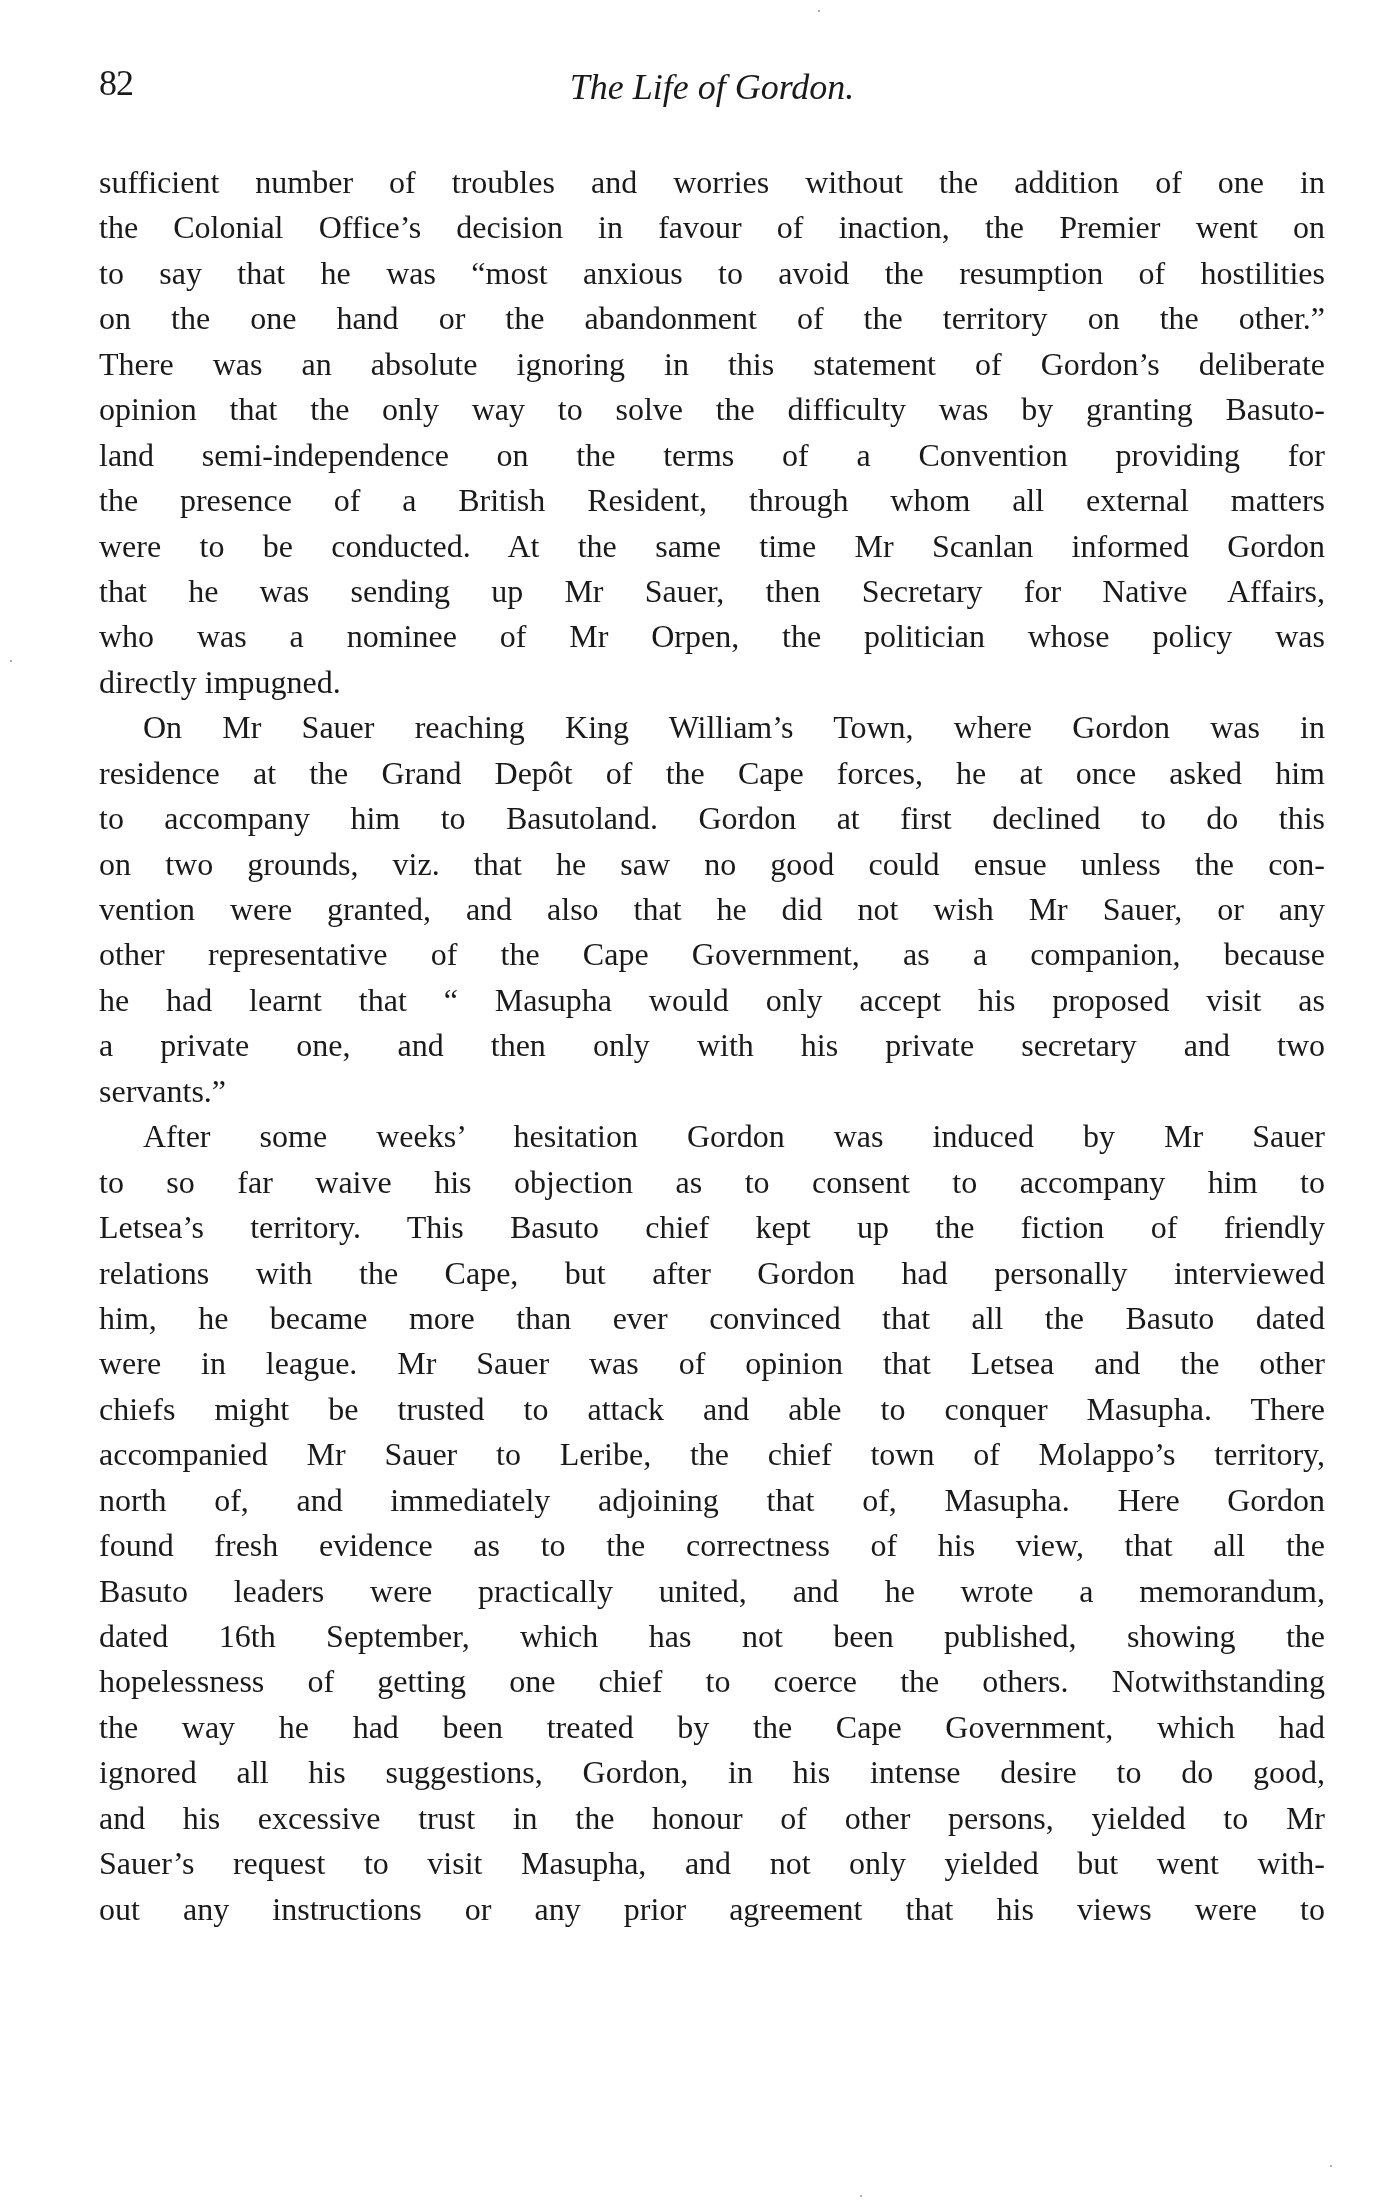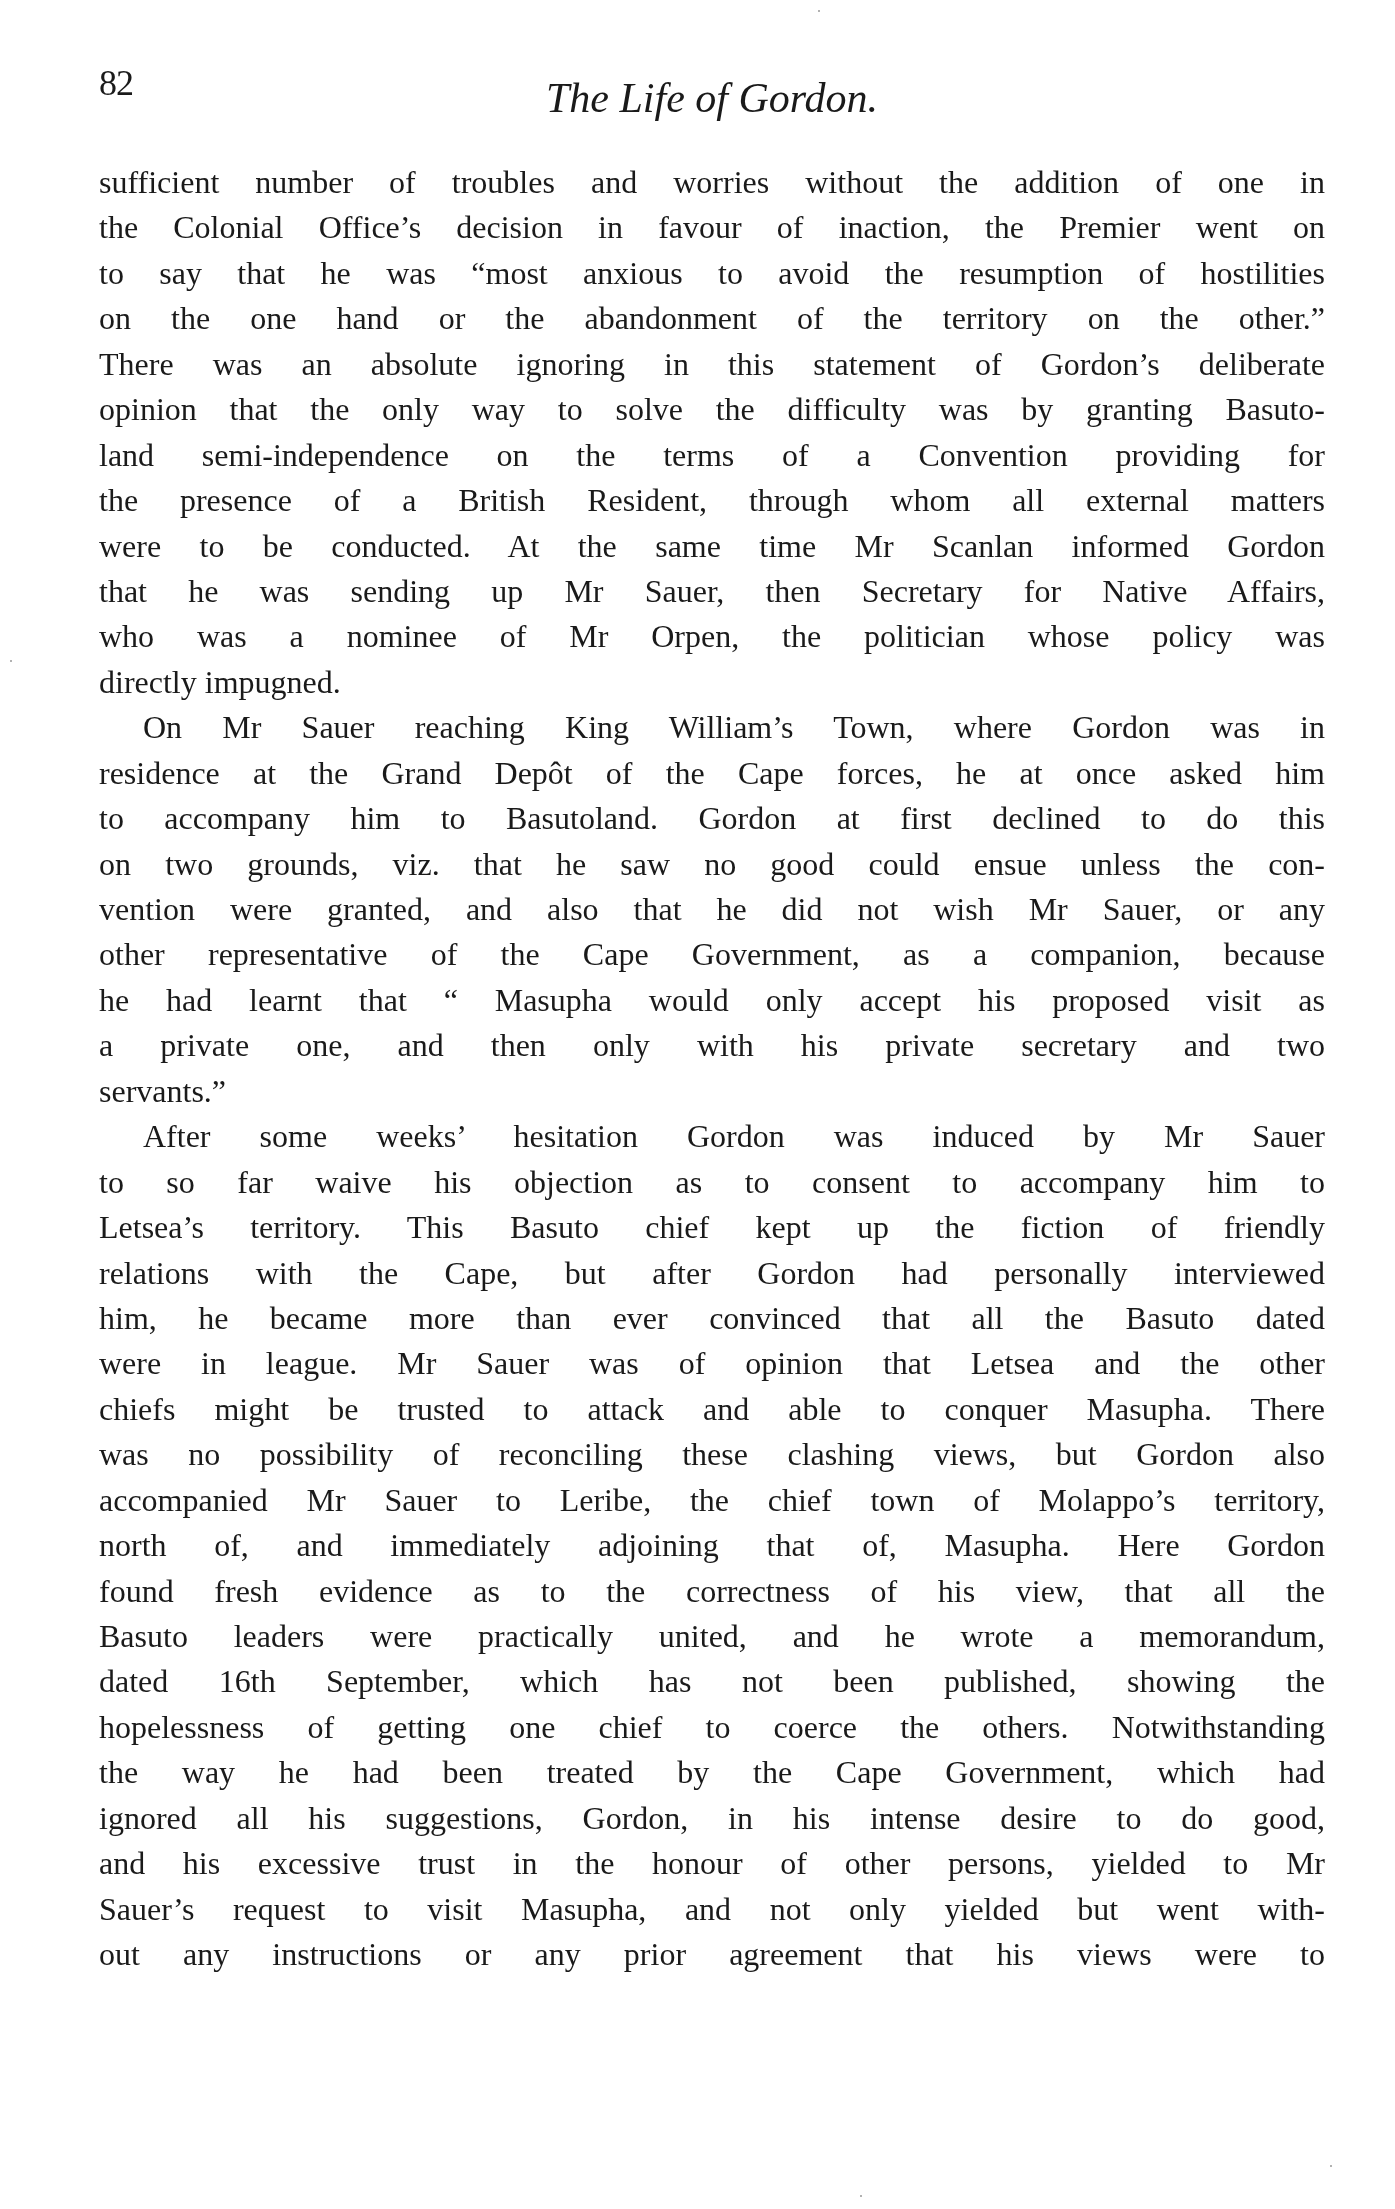--- a/index.html
+++ b/index.html
@@ -1,22 +1,22 @@
 <!DOCTYPE html>
 <html><head>
 <meta charset="utf-8">
 <style>
   html, body { margin: 0; padding: 0; background: #ffffff; }
   body { width: 1395px; height: 2209px; position: relative; overflow: hidden;
          font-family: "Liberation Serif", "DejaVu Serif", serif; color: #1a1a1a; }
   .page { position: absolute; left: 0; top: 0; width: 1395px; height: 2209px; }
   .running-head { position: absolute; left: 99px; top: 58px; width: 1226px; height: 52px; }
   .page-number { position: absolute; left: 0; top: 4px; font-size: 36px; letter-spacing: -1px; }
-  .running-title { position: absolute; left: 0; width: 100%; text-align: center; top: 16px;
-                   font-size: 42px; font-style: italic; }
+  .running-title { position: absolute; left: 0; width: 100%; text-align: center; top: 8px;
+                   font-size: 36px; font-style: italic; }
   .body-text { position: absolute; left: 99px; top: 160px; width: 1226px; }
   .line { display: block; height: 45.45px; line-height: 45.45px; font-size: 32px;
           white-space: nowrap; text-align: justify; text-align-last: justify; overflow: visible; }
   .line.last { text-align-last: left; }
   .line.indent { padding-left: 44px; }
   .speck { position: absolute; width: 2px; height: 2px; background: #999; border-radius: 1px; }
 </style>
 </head>
 <body>
 
@@ -48,21 +48,20 @@
       <span class="line">he had learnt that “ Masupha would only accept his proposed visit as</span>
       <span class="line">a private one, and then only with his private secretary and two</span>
       <span class="line last">servants.”</span>
       <span class="line indent">After some weeks’ hesitation Gordon was induced by Mr Sauer</span>
       <span class="line">to so far waive his objection as to consent to accompany him to</span>
       <span class="line">Letsea’s territory.  This Basuto chief kept up the fiction of friendly</span>
       <span class="line">relations with the Cape, but after Gordon had personally interviewed</span>
       <span class="line">him, he became more than ever convinced that all the Basuto dated</span>
       <span class="line">were in league.  Mr Sauer was of opinion that Letsea and the other</span>
       <span class="line">chiefs might be trusted to attack and able to conquer Masupha.  There</span>
-      <span class="line">was no possibility of reconciling these clashing views, but Gordon also</span>
       <span class="line">accompanied Mr Sauer to Leribe, the chief town of Molappo’s territory,</span>
       <span class="line">north of, and immediately adjoining that of, Masupha.  Here Gordon</span>
       <span class="line">found fresh evidence as to the correctness of his view, that all the</span>
       <span class="line">Basuto leaders were practically united, and he wrote a memorandum,</span>
       <span class="line">dated 16th September, which has not been published, showing the</span>
       <span class="line">hopelessness of getting one chief to coerce the others.  Notwithstanding</span>
       <span class="line">the way he had been treated by the Cape Government, which had</span>
       <span class="line">ignored all his suggestions, Gordon, in his intense desire to do good,</span>
       <span class="line">and his excessive trust in the honour of other persons, yielded to Mr</span>
       <span class="line">Sauer’s request to visit Masupha, and not only yielded but went with-</span>

